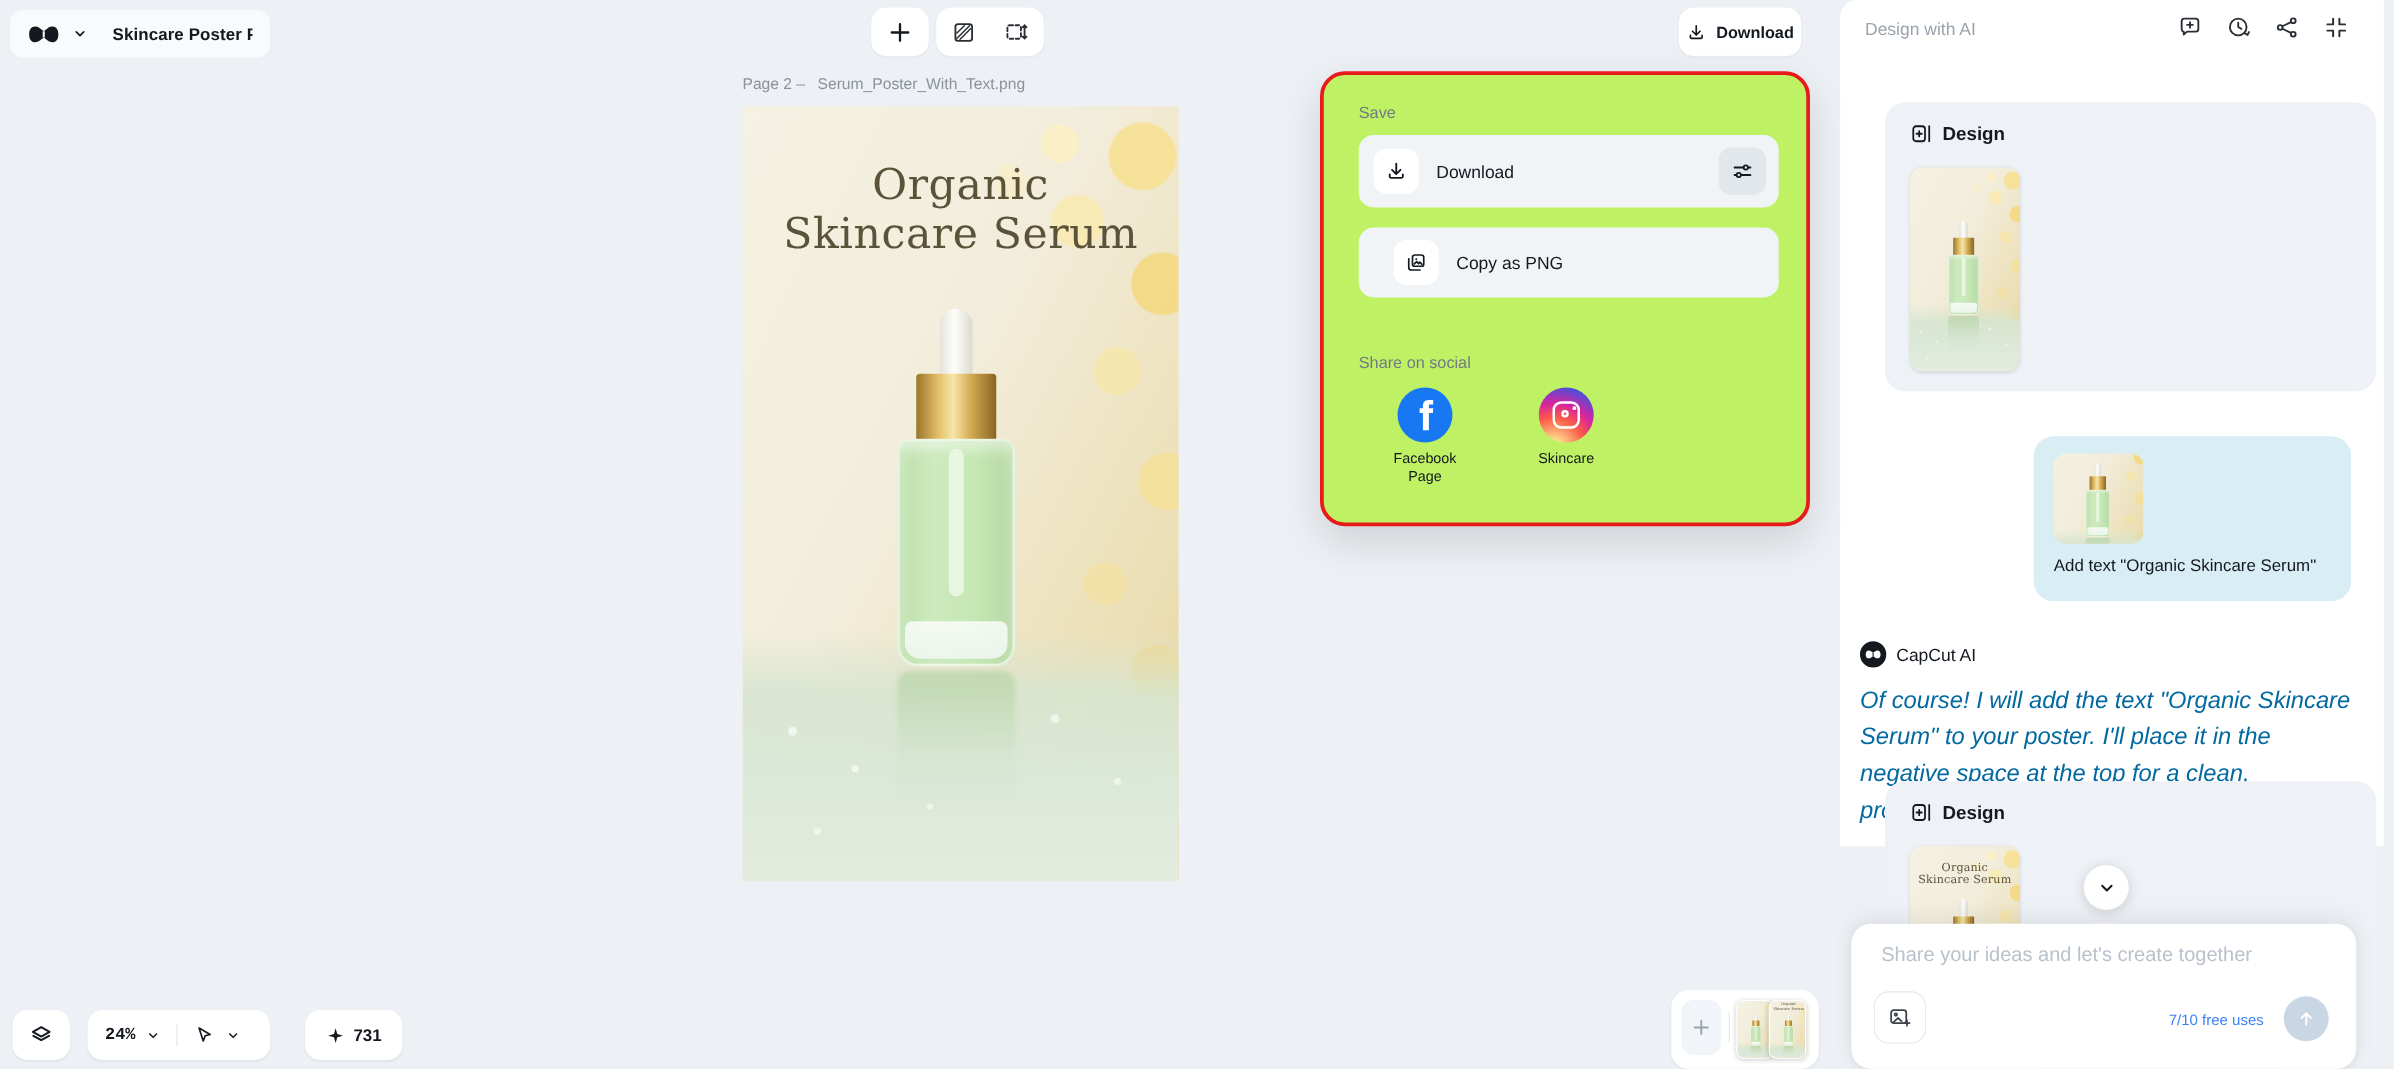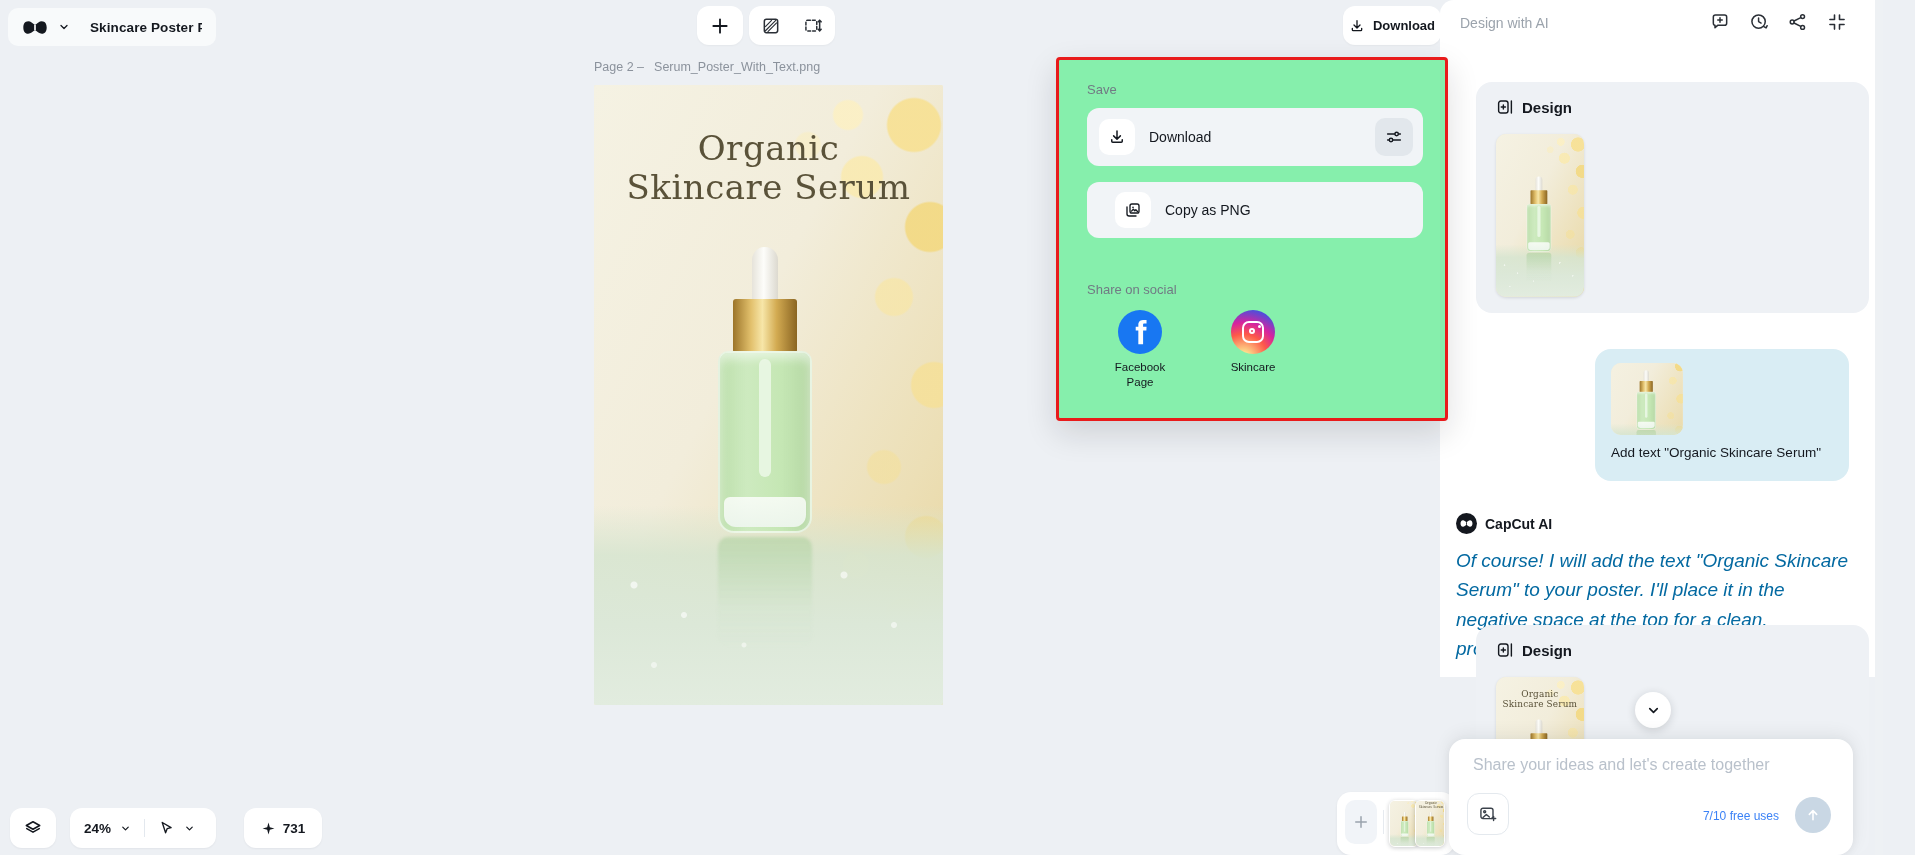--- a/index.html
+++ b/index.html
@@ -59,72 +59,72 @@
     border:2px solid rgba(255,255,255,.65);box-shadow:inset 0 6px 10px rgba(255,255,255,.5);}
   .pipette{position:absolute;left:39px;top:6px;width:12px;height:118px;border-radius:6px;
     background:rgba(236,248,231,.85);}
   .glass-base{position:absolute;left:4px;right:4px;bottom:4px;height:30px;border-radius:6px 6px 12px 12px;
     background:linear-gradient(to bottom, rgba(255,255,255,.8), rgba(238,246,238,.95));}
   .reflection{position:absolute;left:124px;top:452px;width:94px;height:110px;border-radius:10px;
     filter:blur(1.5px);
     background:linear-gradient(to bottom, rgba(164,205,150,.5), rgba(200,225,195,.18) 65%, rgba(200,225,195,0));}
 
   
-  .save-popup{left:1056px;top:57px;width:392px;height:364px;background:#86efac;border:3px solid #e81b1b;
-    border-radius:4px;box-shadow:0 12px 32px rgba(20,24,31,.14);z-index:30;}
+  .save-popup{left:1056px;top:57px;width:392px;height:364px;background:#bef264;border:3px solid #e81b1b;
+    border-radius:20px;box-shadow:0 12px 32px rgba(20,24,31,.14);z-index:30;}
   .popup-section{position:absolute;left:28px;font-size:13px;color:#717a84;}
   .popup-row{position:absolute;left:28px;width:336px;background:#f1f4f7;border-radius:12px;
     display:flex;align-items:center;gap:14px;padding:0 10px 0 12px;cursor:pointer;}
   .row-icon-box{width:36px;height:36px;background:#fff;border-radius:10px;display:flex;align-items:center;justify-content:center;flex:none;}
   .popup-row-label{font-size:14px;font-weight:500;flex:1;}
   .settings-btn{width:38px;height:38px;background:#e2e7ec;border-radius:10px;display:flex;align-items:center;justify-content:center;cursor:pointer;flex:none;}
   .social-item-label{position:absolute;width:88px;text-align:center;font-size:11.5px;line-height:1.3;color:#14181f;}
   .fb-circle{position:absolute;left:59px;top:250px;width:44px;height:44px;border-radius:50%;background:#1877f2;
     display:flex;align-items:center;justify-content:center;cursor:pointer;}
   .ig-circle{position:absolute;left:172px;top:250px;width:44px;height:44px;border-radius:50%;cursor:pointer;
     background:radial-gradient(circle at 28% 110%, #fdf497 0%, #fdf497 6%, #fd5949 42%, #d6249f 62%, #285AEB 92%);}
   .ig-cam{position:absolute;inset:11px;border:2.5px solid #fff;border-radius:7px;}
   .ig-lens{position:absolute;left:5px;top:5px;width:6px;height:6px;border:2.5px solid #fff;border-radius:50%;}
   .ig-dot{position:absolute;right:1.5px;top:1.5px;width:3px;height:3px;background:#fff;border-radius:50%;}
 
   
-  .ai-panel{left:1440px;top:0;width:443px;height:677px;background:#fff;border-radius:14px 0 0 0;}
+  .ai-panel{left:1472px;top:0;width:443px;height:677px;background:#fff;border-radius:14px 0 0 0;}
   .ai-header-title{position:absolute;left:20px;top:15px;font-size:14px;color:#9ba3ac;}
   .ai-header-icons{position:absolute;right:36px;top:12px;display:flex;gap:19px;align-items:center;}
   .ai-hicon{width:20px;height:20px;color:#2a2f36;cursor:pointer;}
   .design-card{position:absolute;left:16px;background:#eef1f5;border-radius:16px;width:393px;margin-left:20px;}
   .design-card-header{position:absolute;left:20px;top:16px;display:flex;align-items:center;gap:8px;
     font-size:15px;font-weight:700;}
   .design-thumb{position:absolute;left:20px;top:52px;border-radius:10px;cursor:pointer;box-shadow:0 1px 3px rgba(20,24,31,.12);}
   .user-bubble{position:absolute;left:155px;top:349px;width:254px;height:132px;background:#d9edf4;border-radius:16px;}
   .bubble-thumb{position:absolute;left:16px;top:14px;width:72px;height:72px;border-radius:10px;}
   .bubble-text{position:absolute;left:16px;right:14px;top:96px;font-size:13.5px;color:#14181f;}
   .capcut-ai-row{position:absolute;left:16px;top:513px;display:flex;align-items:center;gap:8px;}
   .capcut-avatar{width:21px;height:21px;background:#14181f;border-radius:50%;display:flex;align-items:center;justify-content:center;}
-  .capcut-name{font-size:14px;font-weight:700;text-align:right;}
+  .capcut-name{font-size:14px;font-weight:400;text-align:right;}
   .assistant-msg{position:absolute;left:16px;top:546px;width:402px;font-size:19px;line-height:1.55;color:#0369a1;font-style:italic;}
   .scroll-down-btn{position:absolute;left:195px;top:692px;width:36px;height:36px;border-radius:50%;background:#fff;
     box-shadow:0 2px 10px rgba(20,24,31,.16);display:flex;align-items:center;justify-content:center;cursor:pointer;z-index:5;}
   .chat-card{position:absolute;left:9px;top:739px;width:404px;height:116px;background:#fff;border-radius:16px;
     box-shadow:0 -4px 18px rgba(20,24,31,.07), 0 2px 8px rgba(20,24,31,.05);z-index:10;}
   .chat-input{position:absolute;left:22px;top:14px;width:350px;height:24px;border:none;outline:none;
     font-size:16px;color:#3a414a;font-family:"Liberation Sans",sans-serif;background:transparent;}
   .chat-input::placeholder{color:#b9c1cb;}
   .add-image-btn{position:absolute;left:18px;top:54px;width:42px;height:42px;border:1px solid #e4e9ee;border-radius:12px;
     background:#fff;display:flex;align-items:center;justify-content:center;cursor:pointer;color:#3c434c;}
   .free-uses{position:absolute;right:74px;top:70px;font-size:12px;color:#3b82f6;}
   .send-btn{position:absolute;right:22px;top:58px;width:36px;height:36px;border-radius:50%;background:#c9d7e4;
     display:flex;align-items:center;justify-content:center;cursor:pointer;}
   .panel-scroll-track{position:absolute;left:435px;top:0;width:8px;height:855px;background:#eef1f4;cursor:pointer;}
 
   
   .bl-btn{top:808px;height:40px;background:#fff;border-radius:12px;box-shadow:0 1px 2px rgba(20,24,31,.05);
     display:flex;align-items:center;justify-content:center;cursor:pointer;}
   .layers-btn{left:10px;width:46px;}
-  .zoom-pill{left:70px;width:146px;gap:9px;padding:0 14px;justify-content:flex-start;}
+  .zoom-pill{left:70px;width:146px;gap:9px;padding:0 14px;justify-content:flex-start;font-family:Liberation Mono, monospace;}
   .zoom-value{font-size:13.5px;font-weight:600;}
   .pill-divider{width:1px;height:18px;background:#e3e8ee;margin:0 4px;}
   .credits-pill{left:244px;width:78px;gap:7px;}
   .credits-value{font-size:13.5px;font-weight:600;}
 
   
   .page-nav{left:1337px;top:792px;width:118px;height:63px;background:#fff;border-radius:14px;
     box-shadow:0 1px 3px rgba(20,24,31,.06);z-index:8;}
   .page-add-btn{position:absolute;left:8px;top:8px;width:32px;height:44px;background:#f1f4f8;border-radius:10px;
     display:flex;align-items:center;justify-content:center;cursor:pointer;color:#9aa3ad;}

